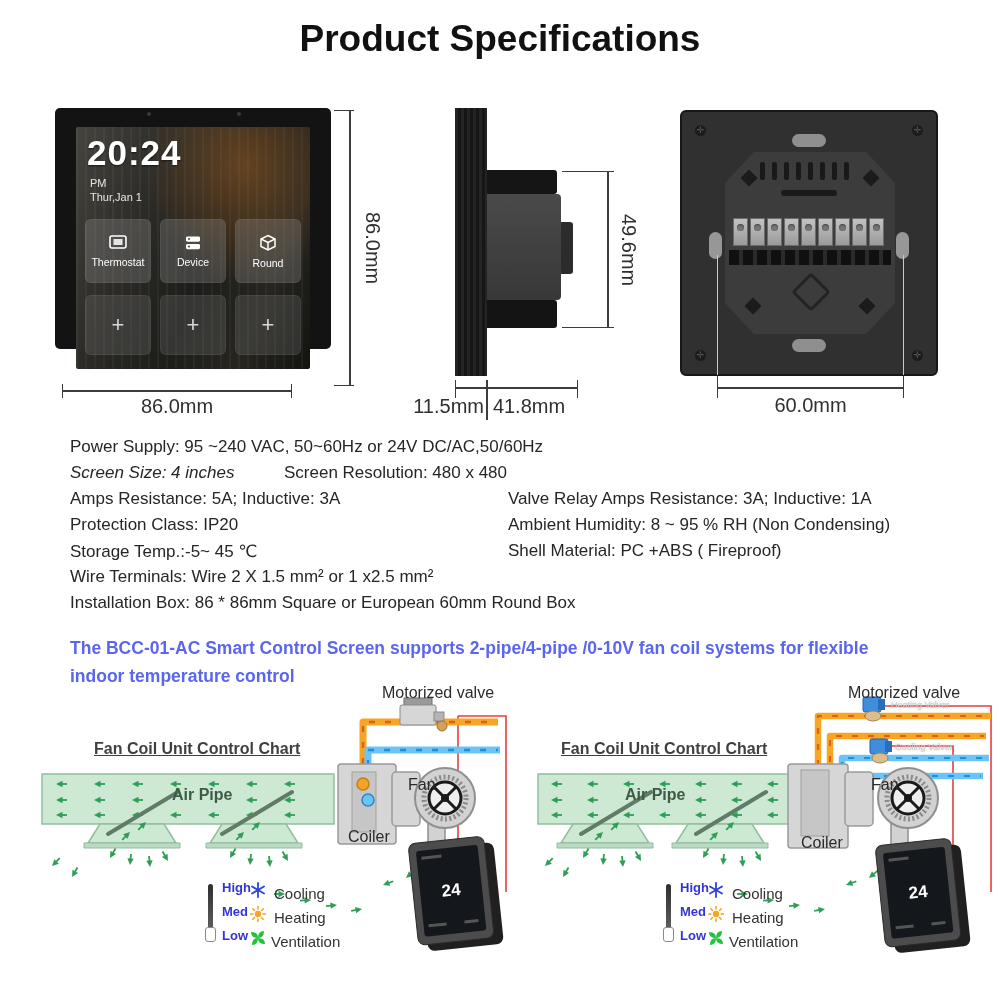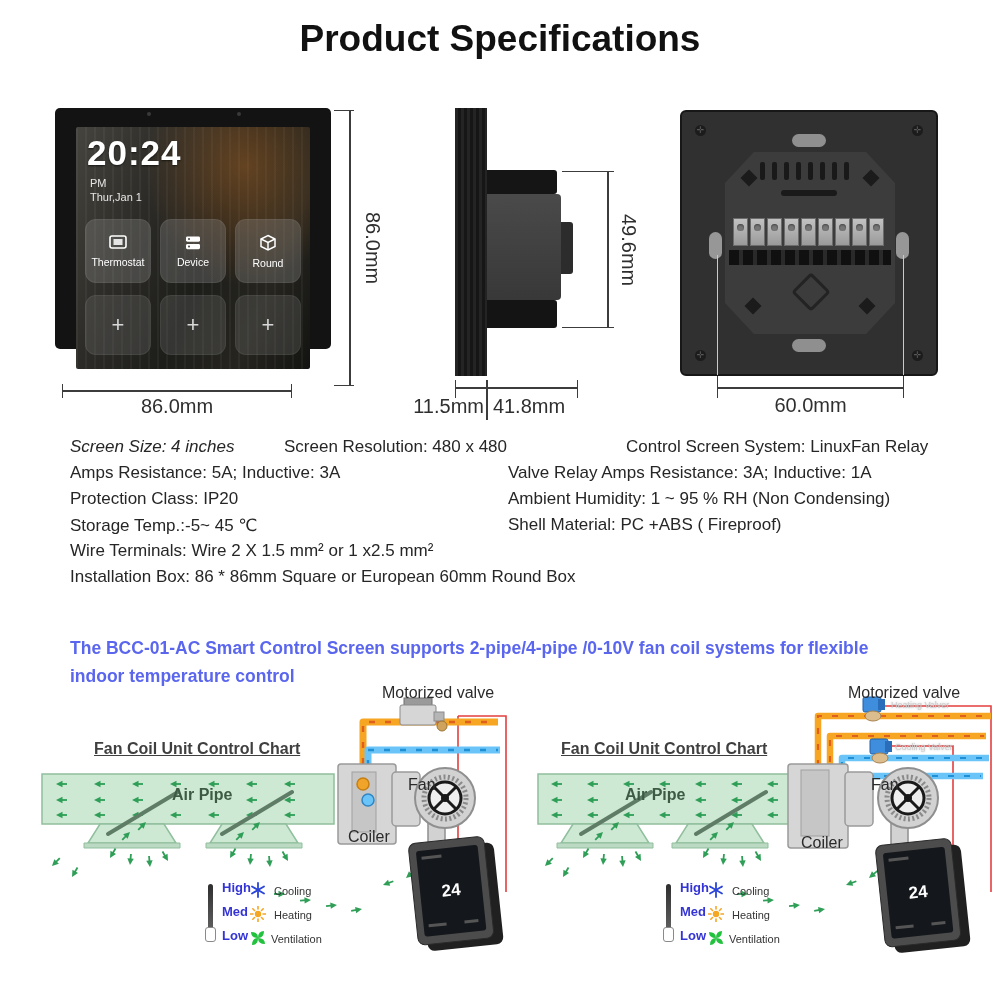--- a/index.html
+++ b/index.html
@@ -18,21 +18,21 @@
       repeating-linear-gradient(90deg, rgba(255,255,255,0.045) 0 2px, transparent 2px 9px),
       linear-gradient(112deg,#46443e 0%,#2c2b27 30%,#1d1d1a 55%,#26251f 78%,#131311 100%);}
   .frame-screw{width:4px;height:4px;border-radius:50%;background:#3a3a3a;top:4px;}
   #screen-time{left:11px;top:6px;font-size:35px;font-weight:bold;color:#fff;letter-spacing:1px;
                text-shadow:0 1px 2px rgba(0,0,0,.6);}
   #screen-ampm{left:14px;top:50px;font-size:11px;color:#e6e6e6;}
   #screen-date{left:14px;top:64px;font-size:11px;color:#e6e6e6;}
   .app-row{left:6px;width:222px;display:flex;gap:9px;justify-content:center;}
   #app-row-1{top:92px;}
   #app-row-2{top:168px;}
-  .app-card{width:66px;height:64px;background:rgba(150,150,150,.30);border-radius:11px;
+  .app-card{width:66px;height:64px;background:rgba(150,150,150,.30);border-radius:6px;
             display:flex;flex-direction:column;align-items:center;justify-content:center;gap:5px;
             box-shadow:inset 0 0 0 1px rgba(255,255,255,.06);}
   .app-card.plus{height:60px;background:rgba(120,120,120,.28);}
   .app-label{font-size:10.5px;color:#fff;}
   .plus-sign{font-size:22px;color:#d8d8d8;font-weight:300;line-height:1;}
 
   
   .dimline{background:#3c3c3c;}
   .dimtext{font-size:20px;color:#2f2f2f;}
   .dimtext.rot{transform:rotate(90deg);transform-origin:left top;white-space:nowrap;}
@@ -77,21 +77,21 @@
   #highlight{left:70px;top:634px;width:880px;font-size:17.5px;font-weight:bold;color:#5a66ee;line-height:28px;}
 
   
   .chart{overflow:visible;}
   #chart-left{left:30px;top:686px;width:485px;height:314px;}
   #chart-right{left:533px;top:686px;width:467px;height:314px;}
   .chart-title{font-size:16px;font-weight:bold;color:#3f3f3f;white-space:nowrap;text-decoration:underline;}
   .small-label{font-size:16px;color:#2b2b2b;white-space:nowrap;}
   .tiny-label{font-size:9px;color:#cfcfcf;white-space:nowrap;text-shadow:0 0 2px rgba(120,120,120,.5);}
   .legend-level{font-size:13px;font-weight:bold;color:#3434d6;}
-  .legend-item-label{font-size:11px;color:#333;}
+  .legend-item-label{font-size:15px;color:#333;}
   .slider-track{width:5px;height:56px;background:linear-gradient(180deg,#2e2e2e,#6a6a6a);border-radius:3px;}
   .slider-thumb{width:11px;height:15px;background:#fff;border:1.5px solid #8a8a8a;border-radius:3px;box-sizing:border-box;}
   svg{display:block;}
 </style>
 </head>
 <body>
 
 <div class="abs" id="page-title">Product Specifications</div>
 
 <div class="abs" id="front-frame">
@@ -212,31 +212,33 @@
 
 <div class="abs" style="left:717px;top:255px;width:1px;height:120px;background:#c9c9c9;"></div>
 <div class="abs" style="left:903px;top:255px;width:1px;height:120px;background:#c9c9c9;"></div>
 <div class="abs dimline" style="left:717px;top:376px;width:1px;height:22px;"></div>
 <div class="abs dimline" style="left:903px;top:376px;width:1px;height:22px;"></div>
 <div class="abs dimline" style="left:717px;top:387px;width:187px;height:1.5px;"></div>
 <div class="abs dimtext" style="left:717px;top:394px;width:187px;text-align:center;">60.0mm</div>
 
 <div class="abs" id="specs">
   <div class="spec-line">
+    <span class="spec-b" style="left:0;">Power Supply: 95 ~240 VAC, 50~60Hz or 24V DC/AC,50/60Hz</span>
+  </div>
+  <div class="spec-line">
     <span class="spec-b" style="left:0;font-style:italic;">Screen Size: 4 inches</span>
     <span class="spec-b" style="left:214px;">Screen Resolution: 480 x 480</span>
-    <span class="spec-b" style="left:556px;">Control Screen System: LinuxFan Relay</span>
   </div>
   <div class="spec-line">
     <span class="spec-b" style="left:0;">Amps Resistance: 5A; Inductive: 3A</span>
     <span class="spec-b" style="left:438px;">Valve Relay Amps Resistance: 3A; Inductive: 1A</span>
   </div>
   <div class="spec-line">
     <span class="spec-b" style="left:0;">Protection Class: IP20</span>
-    <span class="spec-b" style="left:438px;">Ambient Humidity: 1 ~ 95 % RH (Non Condensing)</span>
+    <span class="spec-b" style="left:438px;">Ambient Humidity: 8 ~ 95 % RH (Non Condensing)</span>
   </div>
   <div class="spec-line">
     <span class="spec-b" style="left:0;">Storage Temp.:-5~ 45 ℃</span>
     <span class="spec-b" style="left:438px;">Shell Material: PC +ABS ( Fireproof)</span>
   </div>
   <div class="spec-line">
     <span class="spec-b" style="left:0;">Wire Terminals: Wire 2 X 1.5 mm² or 1 x2.5 mm²</span>
   </div>
   <div class="spec-line">
     <span class="spec-b" style="left:0;">Installation Box: 86 * 86mm Square or European 60mm Round Box</span>

